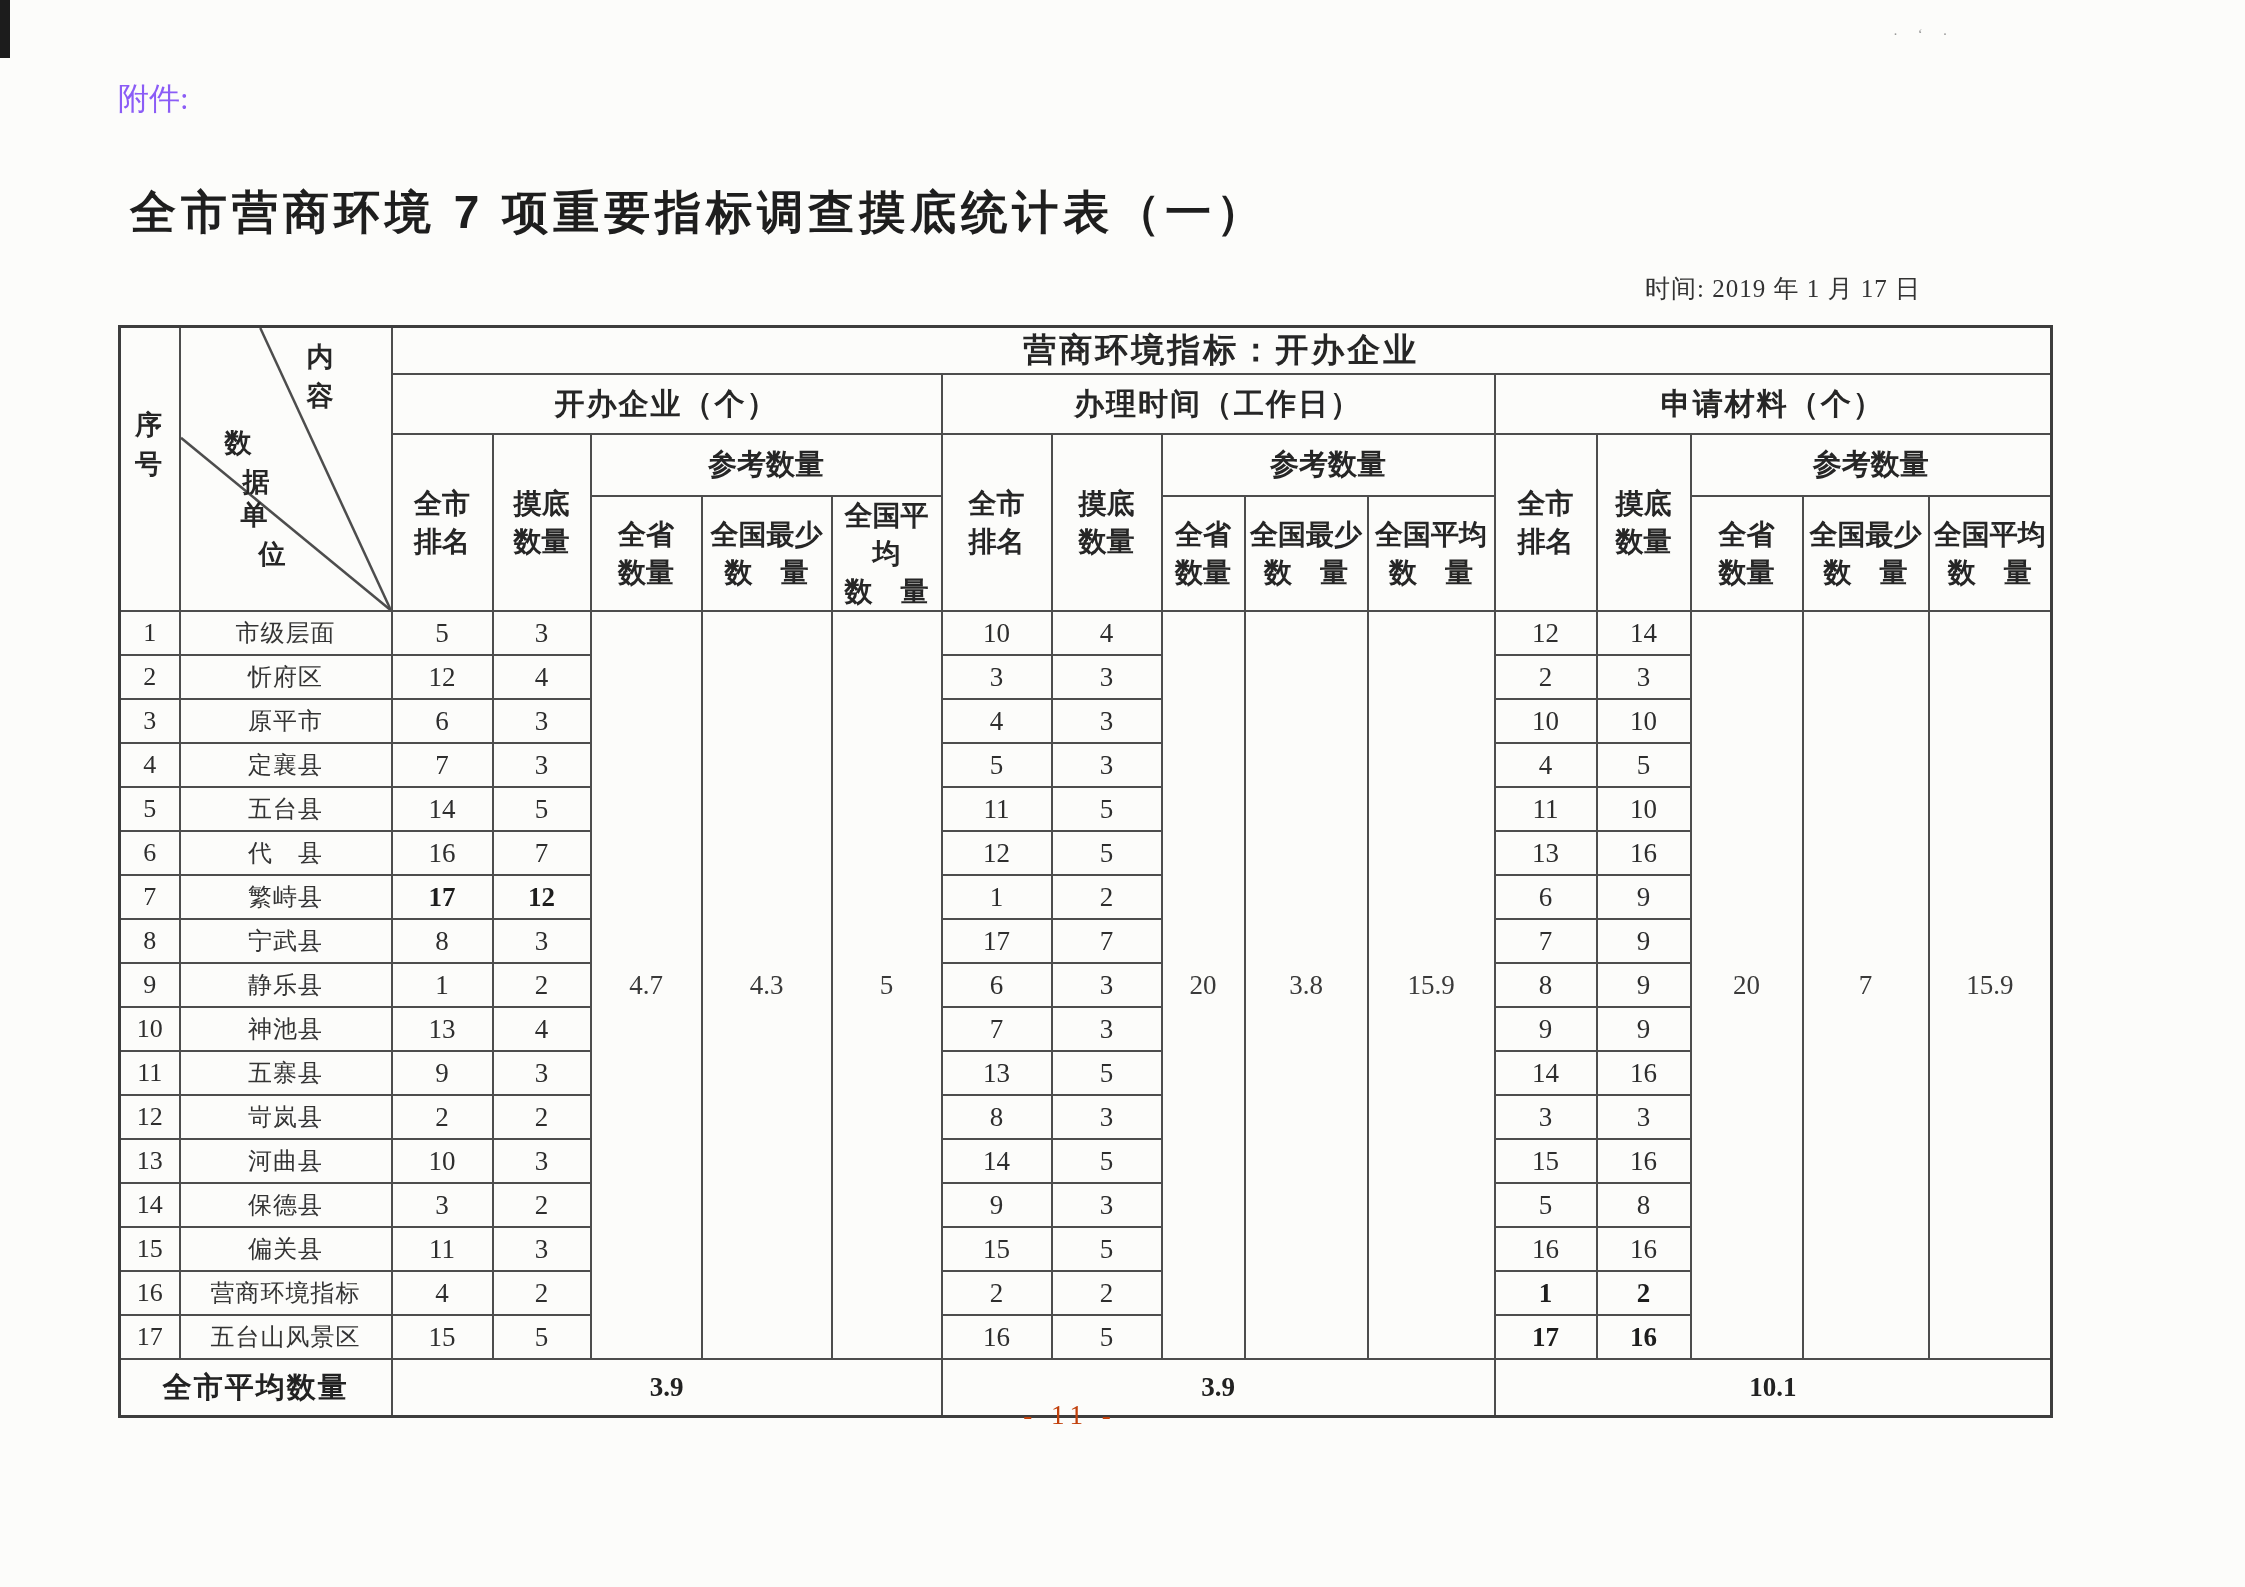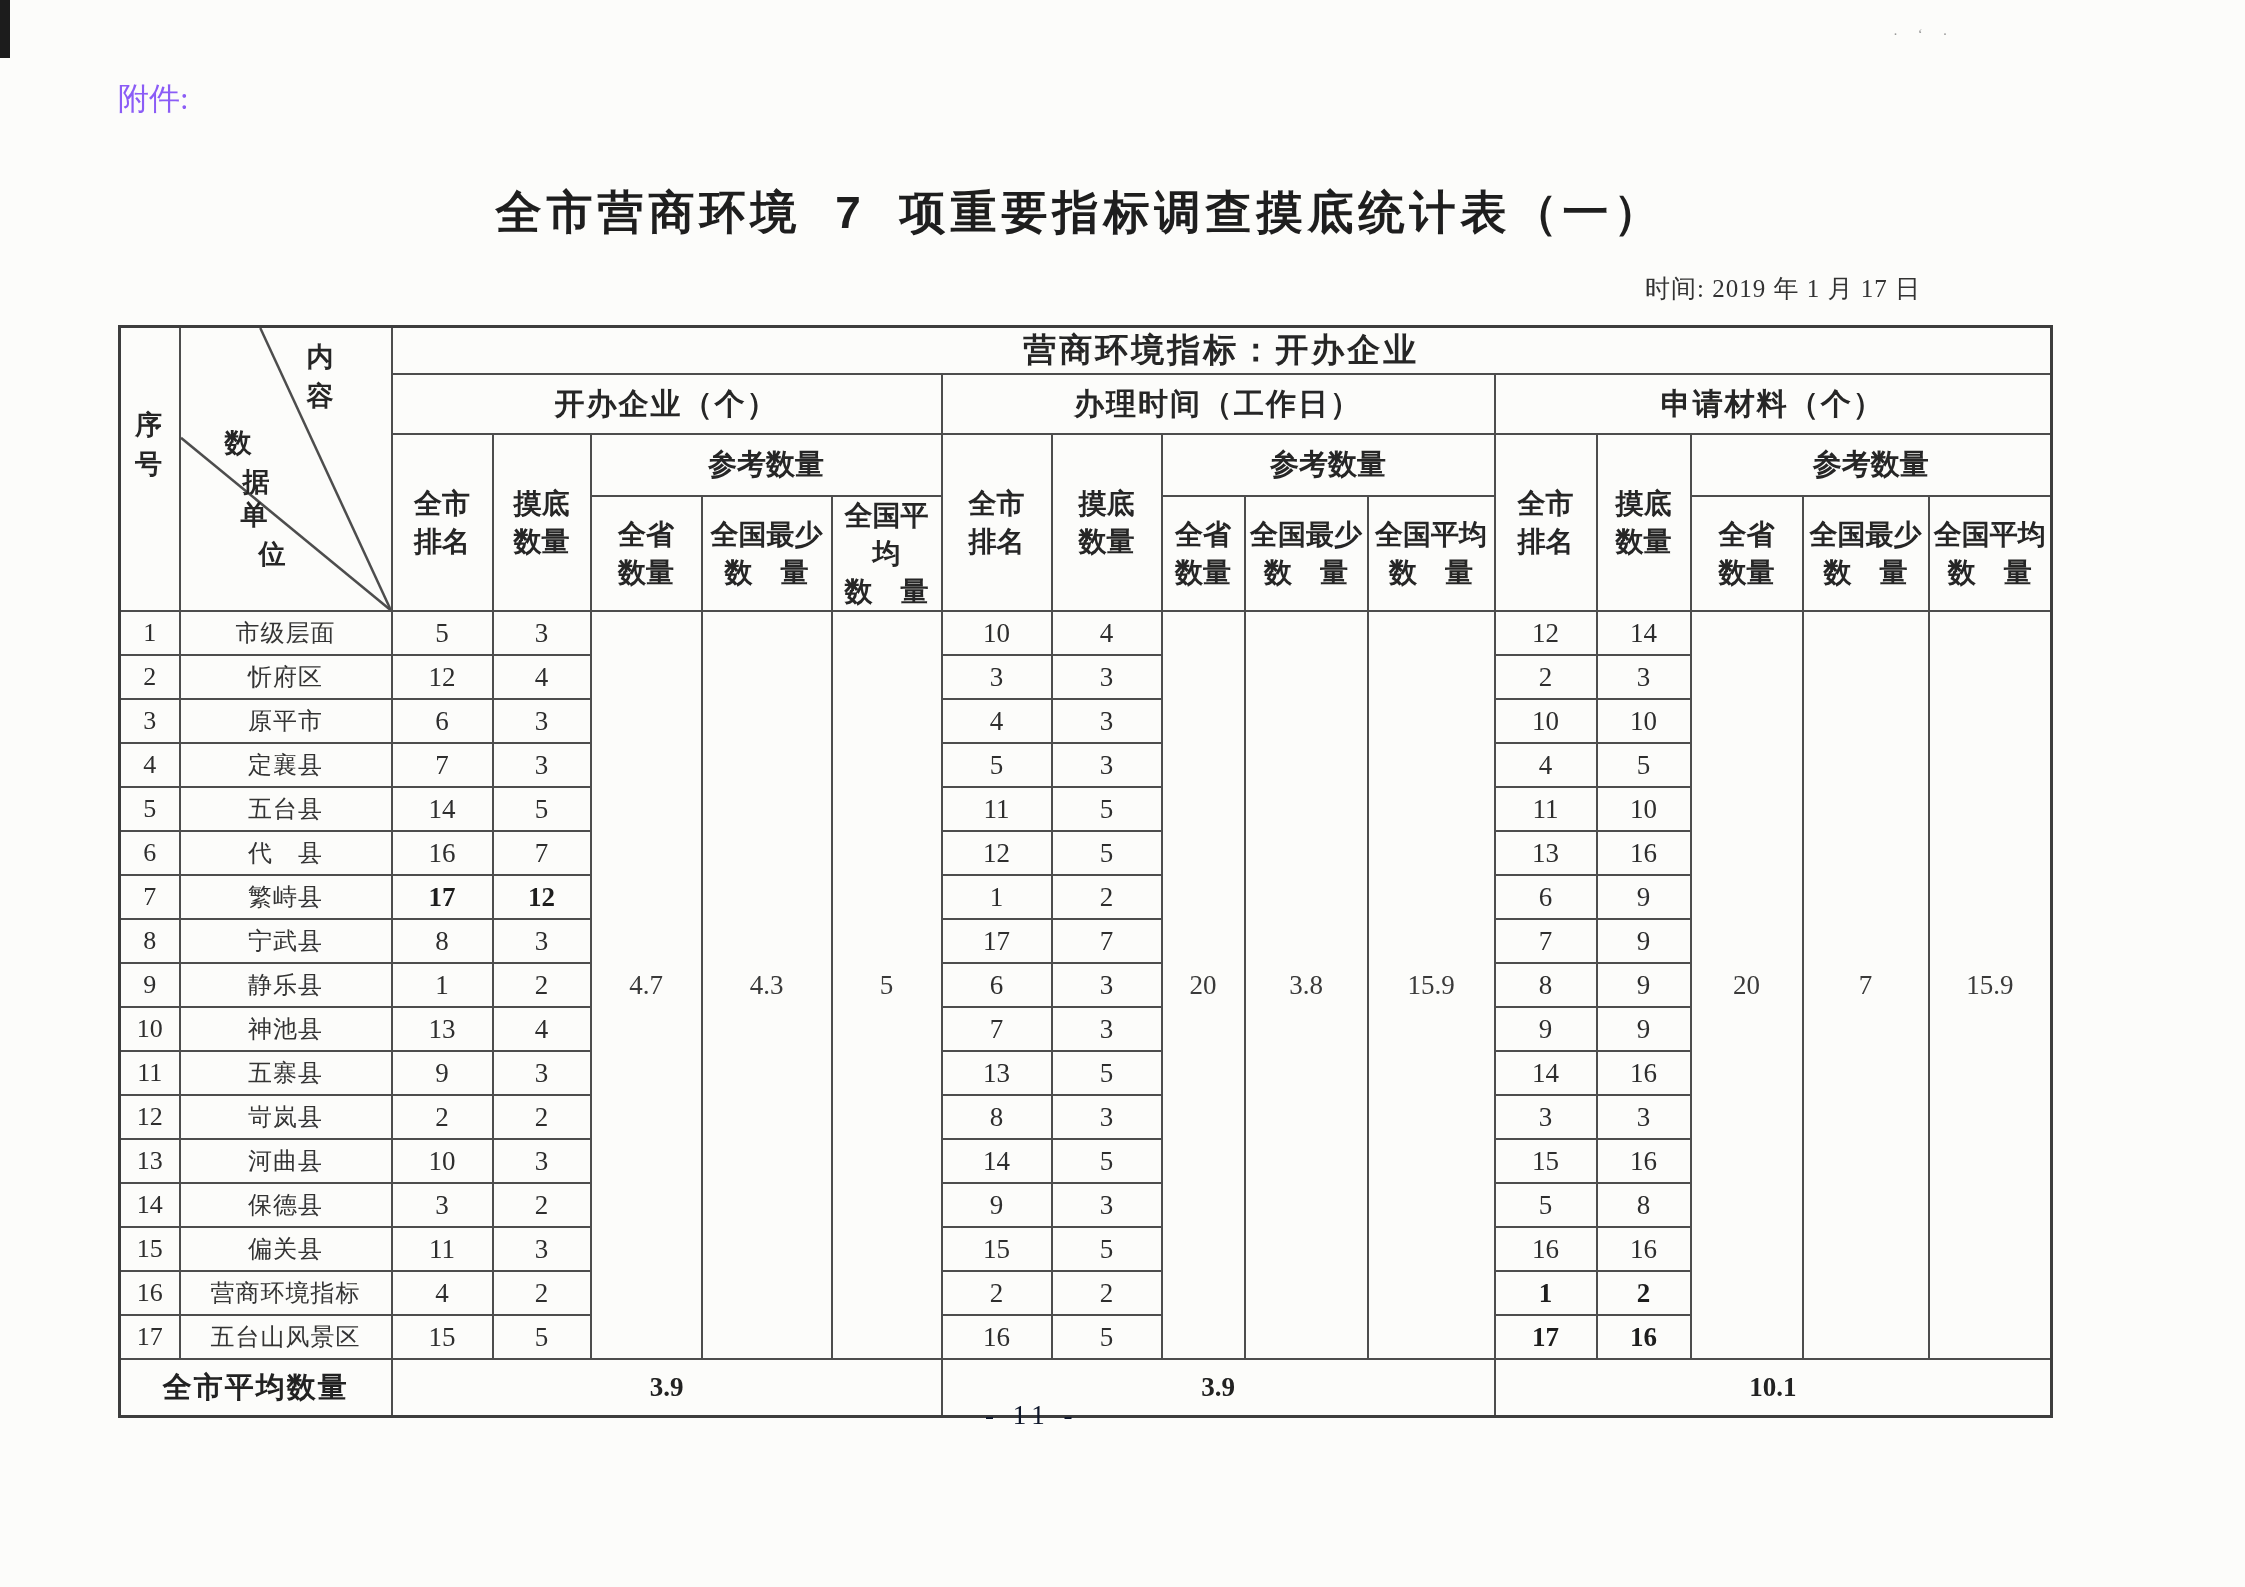--- a/index.html
+++ b/index.html
@@ -2,26 +2,26 @@
 <html><head>
 <meta charset="utf-8">
 <style>
   html,body{margin:0;padding:0;background:#e8e8e6;}
   .page{position:relative;width:2245px;height:1587px;background:#fcfcfa;overflow:hidden;
         font-family:"Liberation Serif","DejaVu Serif",serif;color:#2b2b2b;}
   .pre{white-space:pre-line;}
 
   .attachment{position:absolute;left:118px;top:78px;font-size:31px;color:#8b5cf6;
               font-family:"Liberation Serif",serif;}
-  .doc-title{position:absolute;left:130px;top:182px;width:1900px;text-align:center;
+  .doc-title{position:absolute;left:130px;top:182px;width:1900px;text-align:left;
              font-size:46px;font-weight:bold;letter-spacing:5px;color:#1e1e1e;
-             font-family:Liberation Mono, monospace;}
+             font-family:Liberation Sans, sans-serif;}
   .date-line{position:absolute;left:1645px;top:272px;font-size:25px;color:#333;letter-spacing:1px;}
-  .page-number{position:absolute;left:985px;top:1400px;width:170px;
-               font-size:27px;color:#0f172a;letter-spacing:6px;}
+  .page-number{position:absolute;left:985px;top:1400px;width:170px;text-align:center;
+               font-size:27px;color:#c2410c;letter-spacing:6px;}
 
   table.stat{position:absolute;left:118px;top:325px;width:1932px;border-collapse:collapse;
              table-layout:fixed;}
   table.stat th,table.stat td{border:2px solid #4d4d4d;text-align:center;vertical-align:middle;
              padding:0;overflow:hidden;}
   table.stat{border:3px solid #3d3d3d;}
   thead th{font-family:"Liberation Sans","DejaVu Sans",sans-serif;font-weight:bold;color:#262626;}
   .h-main{height:43px;font-size:33px;letter-spacing:3px;}
   .h-group{height:58px;font-size:30px;letter-spacing:2px;}
   .h-ref{height:60px;font-size:29px;}

